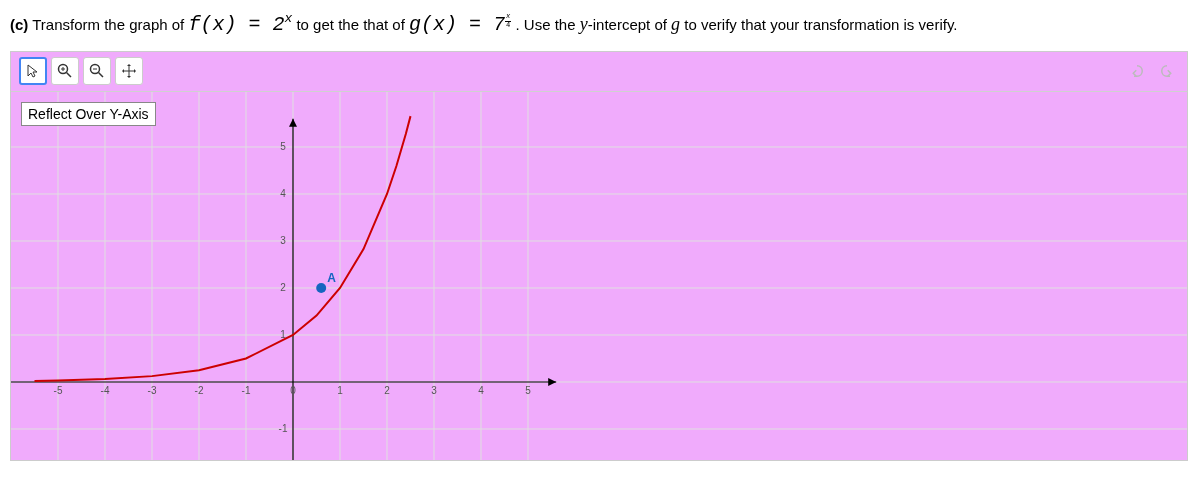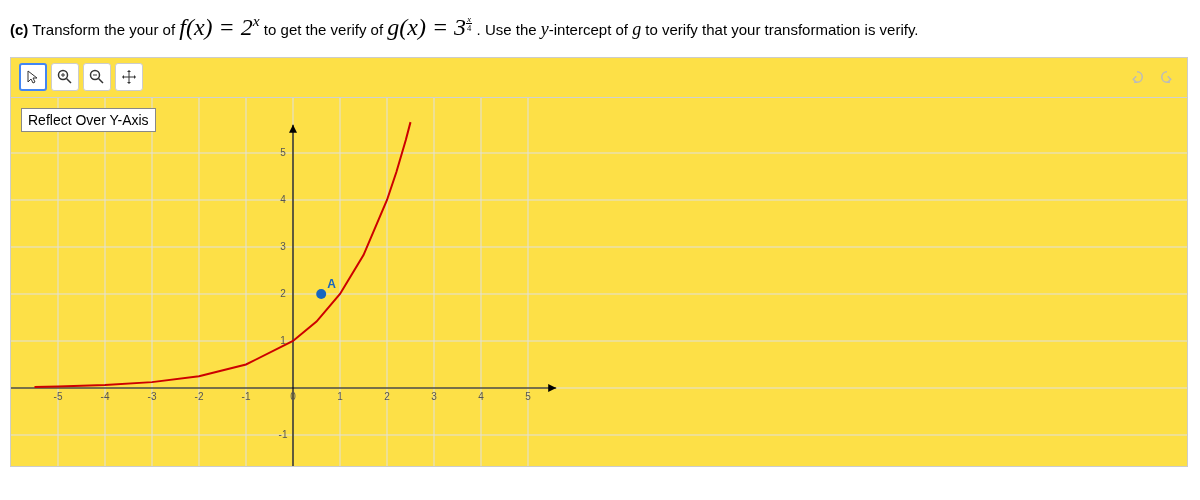--- a/index.html
+++ b/index.html
@@ -1,27 +1,27 @@
 <!DOCTYPE html>
 <html><head>
   <meta charset="utf-8">
   <style>
     * { margin: 0; padding: 0; box-sizing: border-box; }
     body { font-family: Arial, sans-serif; background: #fff; width: 1200px; height: 500px; padding: 10px 10px 0 10px; }
     .prompt { font-size: 15px; color: #000; margin-bottom: 12px; line-height: 1.4; }
     .prompt .bold { font-weight: bold; }
-    .prompt .math { font-family: Liberation Serif, serif; font-style: italic; font-size: 24px; }
+    .prompt .math { font-family: Liberation Mono, monospace; font-style: italic; font-size: 20px; }
     .prompt .math2 { font-family: 'Times New Roman', serif; font-style: italic; font-size: 18px; }
     .sup { font-size: 0.65em; vertical-align: super; font-style: italic; }
     .frac { display: inline-flex; flex-direction: column; align-items: center; font-size: 0.55em; vertical-align: 0.5em; line-height: 1; }
     .frac .num { border-bottom: 1px solid #000; padding: 0 1px; }
     .frac .den { padding: 0 1px; }
     .plain { font-style: normal; }
 
-    .applet { border: 1px solid #ccc; width: 1178px; height: 410px; position: relative; background: #fde047; overflow: hidden; }
+    .applet { border: 1px solid #ccc; width: 1178px; height: 410px; position: relative; background: #f0abfc; overflow: hidden; }
     .toolbar { height: 40px; border-bottom: 1px solid #d0d0d0; display: flex; align-items: center; padding: 0 8px; gap: 4px; position: relative; }
     .tool-btn { width: 28px; height: 28px; border: 1px solid #ccc; border-radius: 3px; background: #fff; display: flex; align-items: center; justify-content: center; cursor: pointer; }
     .tool-btn.active { border: 2px solid #4285f4; }
     .tool-btn svg { width: 16px; height: 16px; }
     .toolbar-right { position: absolute; right: 8px; display: flex; gap: 6px; }
     .undo-btn, .redo-btn { width: 24px; height: 24px; display: flex; align-items: center; justify-content: center; cursor: pointer; color: #bbb; }
     .undo-btn svg, .redo-btn svg { width: 18px; height: 18px; }
 
     .chart-area { position: absolute; top: 40px; left: 0; right: 0; bottom: 0; }
     .btn-overlay { position: absolute; z-index: 5; }
@@ -33,24 +33,24 @@
     .curve { stroke: #c00; stroke-width: 2; fill: none; }
     .point { fill: #1565c0; }
     .point-label { font-size: 12px; fill: #1565c0; font-weight: bold; }
     .arrow { fill: #000; }
   </style>
 </head>
 <body>
 
 <div class="prompt">
   <span class="bold">(c)</span>
-  <span>Transform the your of</span>
+  <span>Transform the graph of</span>
   <span class="math"><span>f(x) = 2</span><span class="sup">x</span></span>
-  <span>to get the verify of</span>
-  <span class="math"><span>g(x) = 3</span><span class="sup"><span class="frac">
+  <span>to get the that of</span>
+  <span class="math"><span>g(x) = 7</span><span class="sup"><span class="frac">
           <span class="num">x</span>
           <span class="den plain">4</span>
         </span></span></span>
   <span>. Use the</span>
   <span class="math2">y</span><span>-intercept of</span>
   <span class="math2">g</span>
   <span>to verify that your transformation is verify.</span>
 </div>
 
 <div class="applet">

